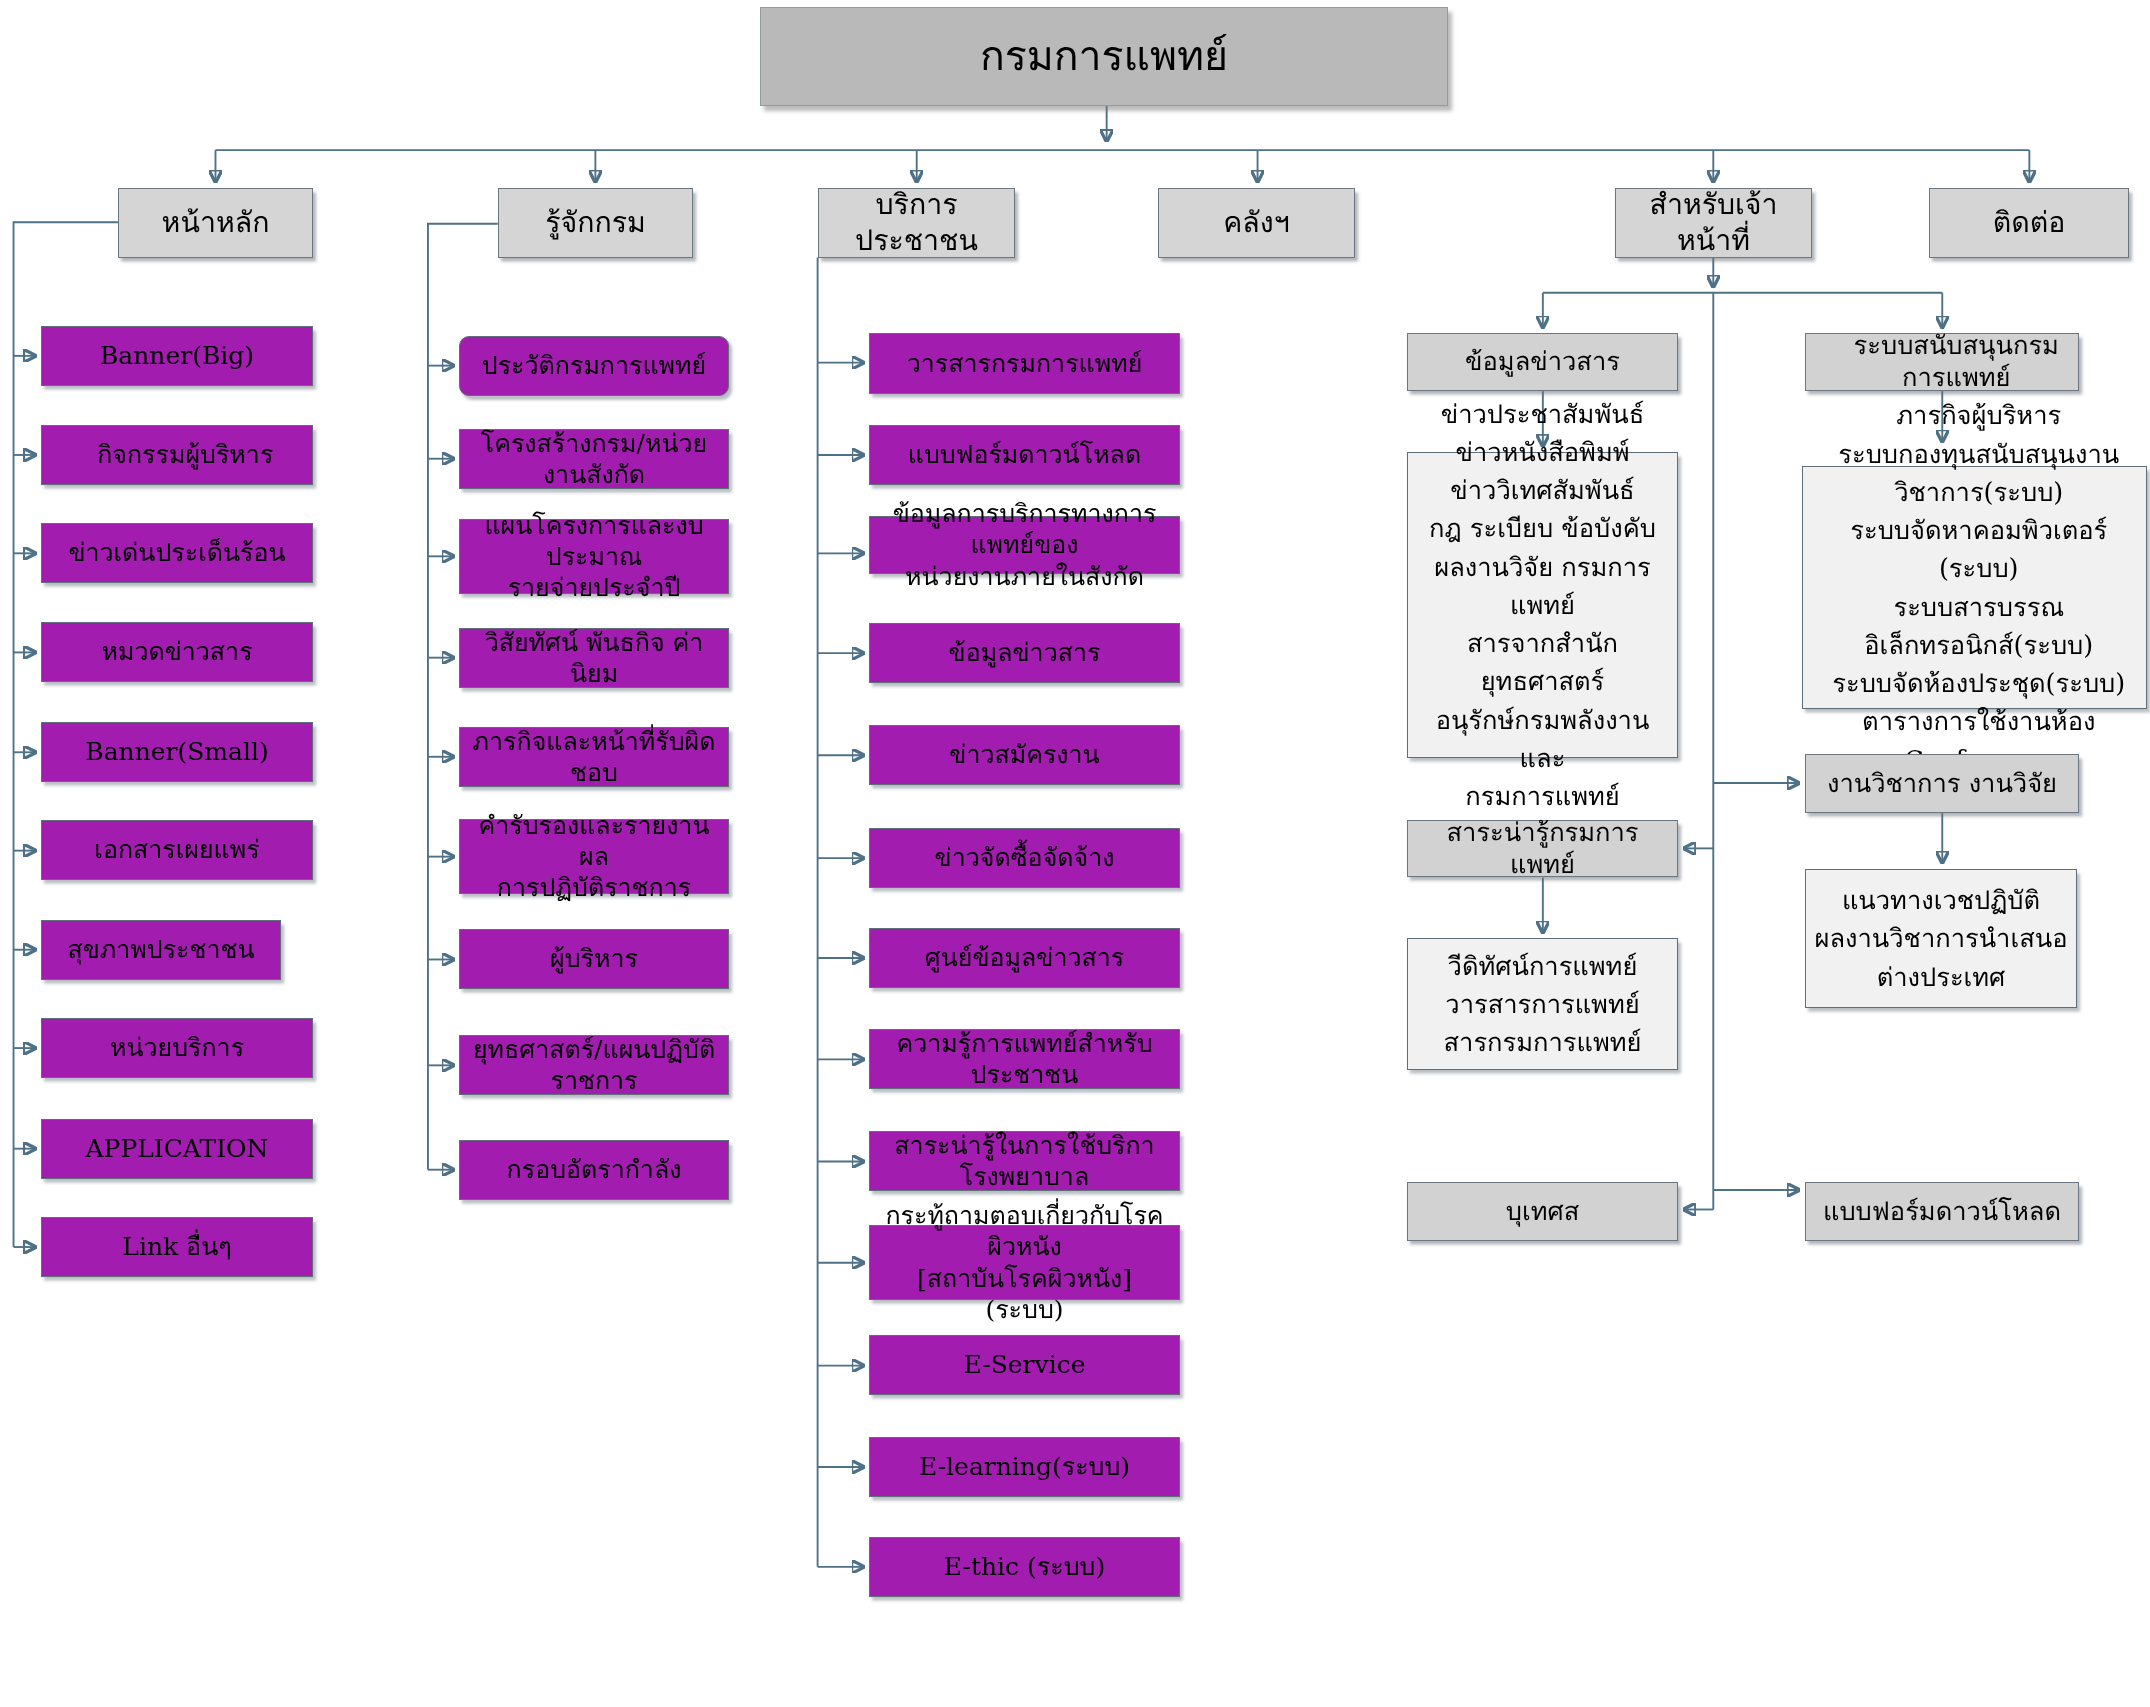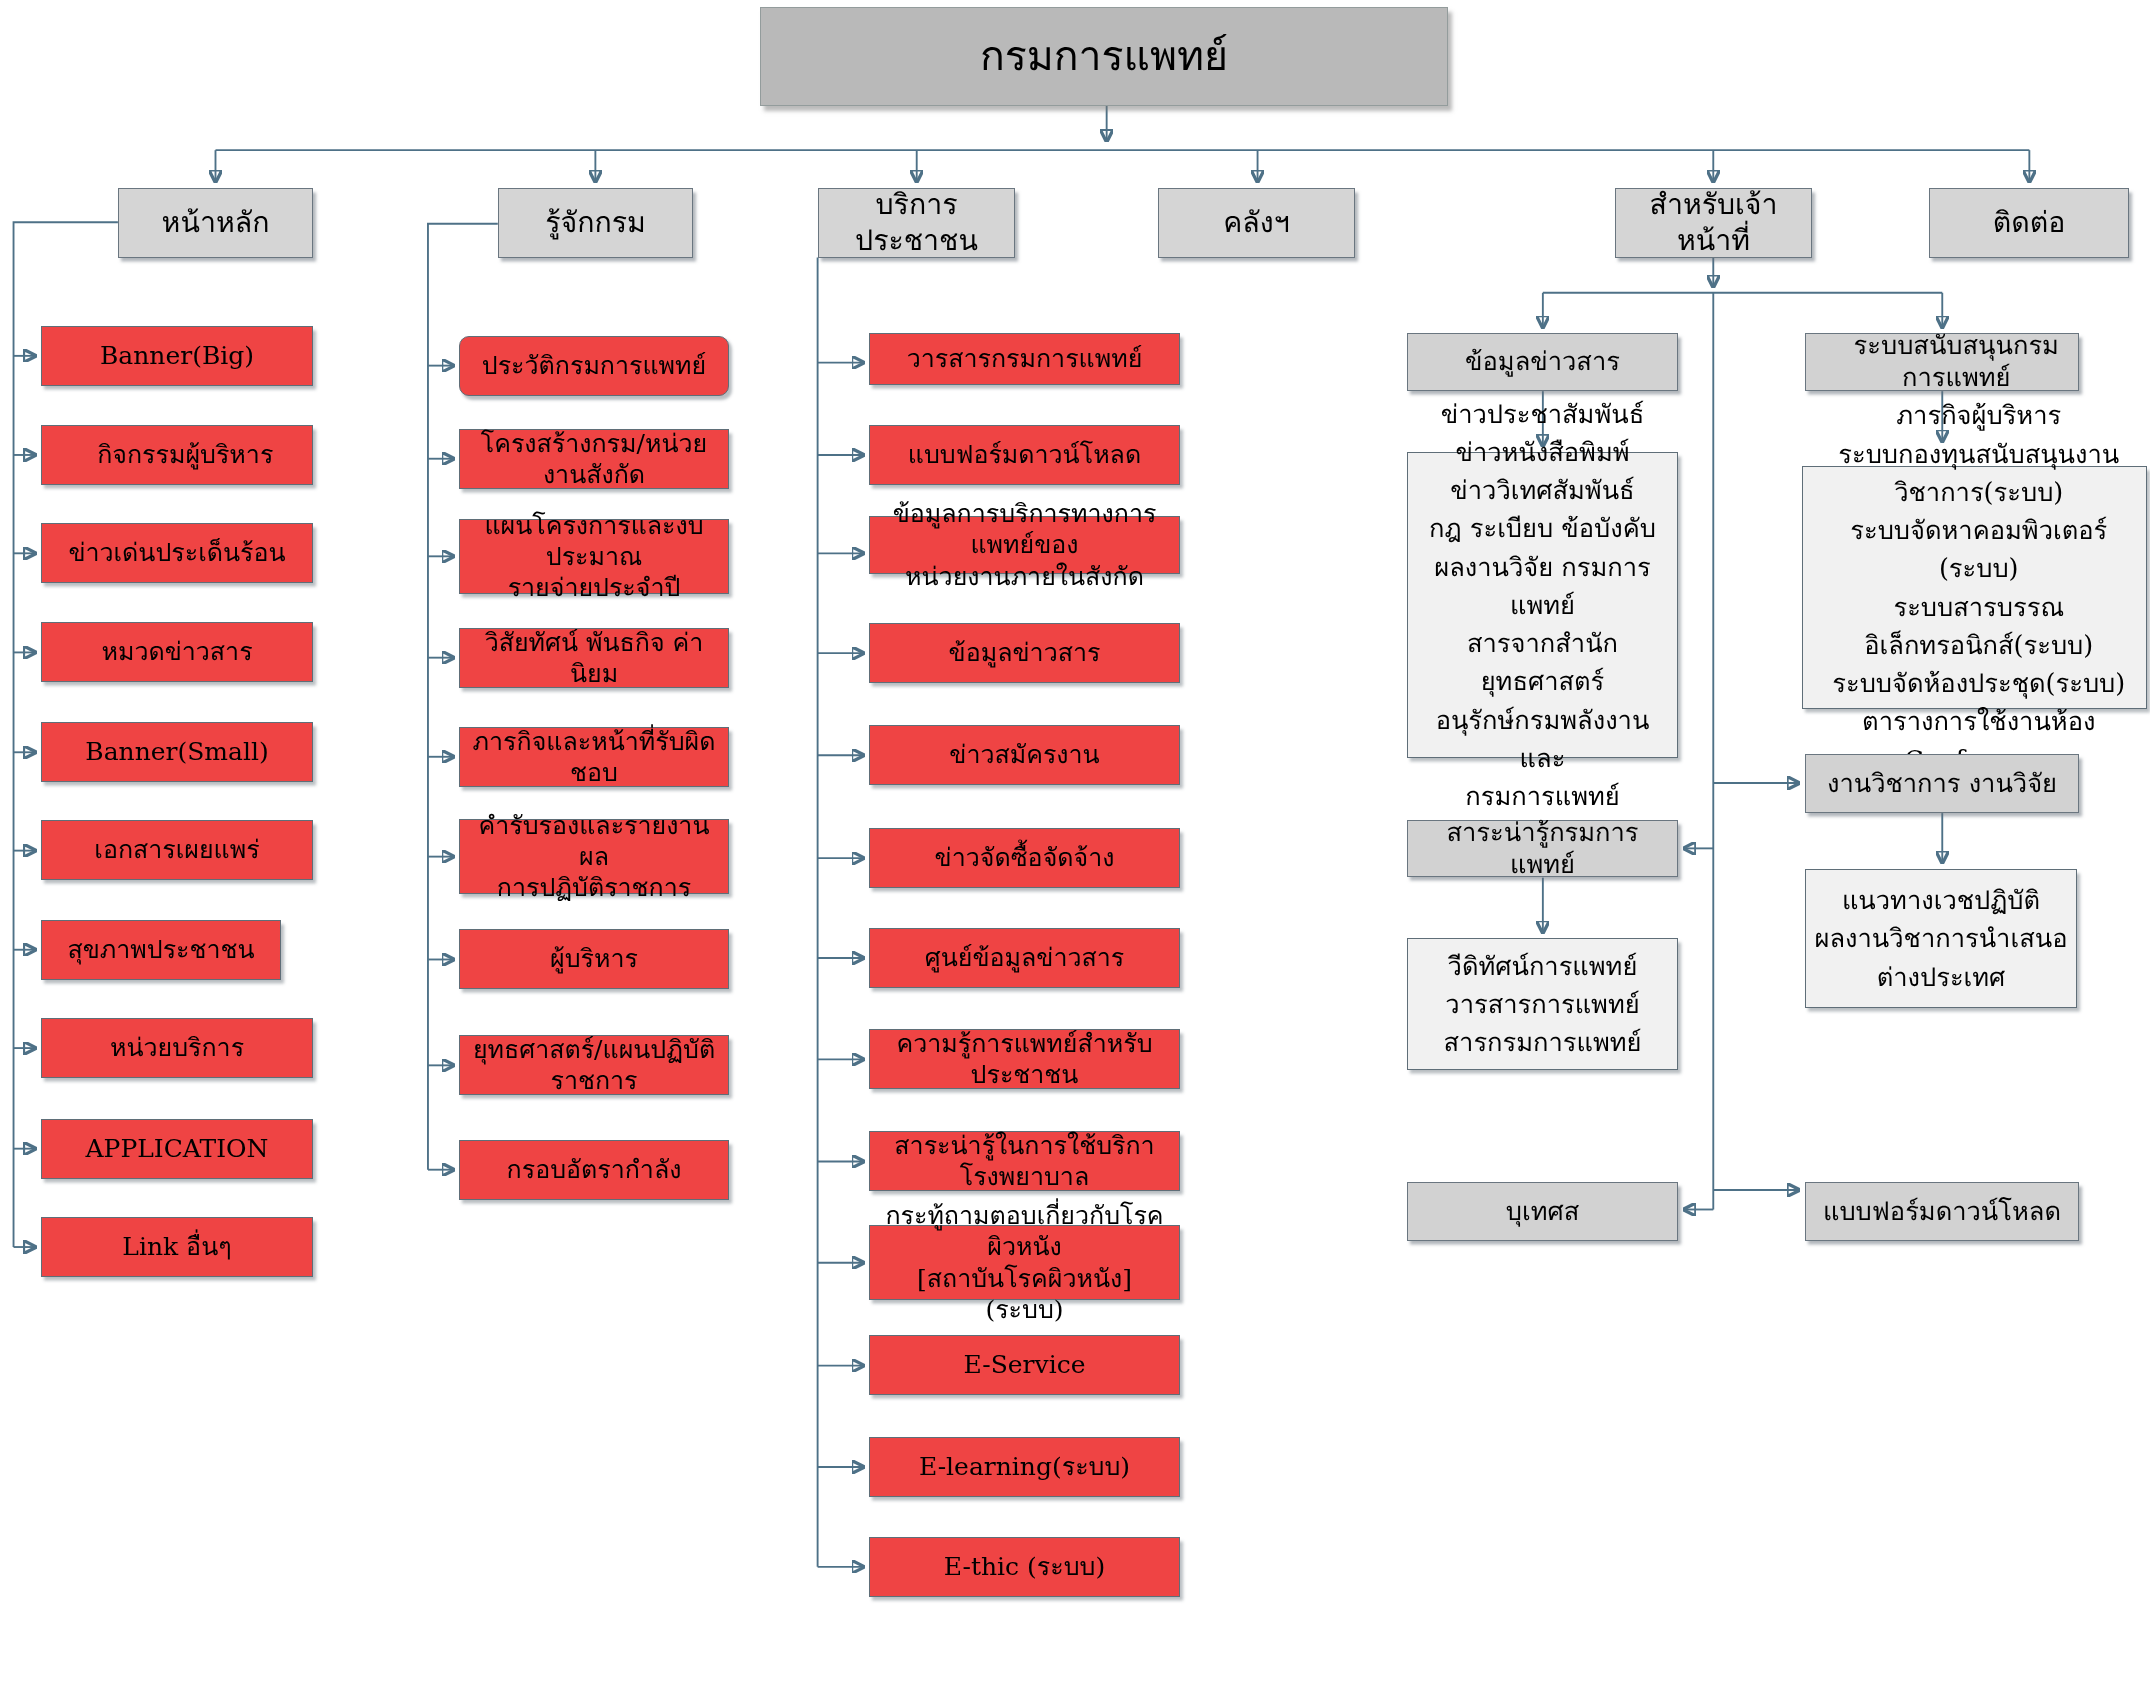--- a/index.html
+++ b/index.html
@@ -17,21 +17,21 @@
     box-sizing:border-box;
     display:flex;
     align-items:center;
     justify-content:center;
     text-align:center;
     white-space:pre-line;
     line-height:1.25;
     padding:3px 7.5px;
   }
   .light{
-    background:#ef4444;
+    background:#a21caf;
     border:1.5px solid #5f6e78;
     box-shadow:3px 3.8px 3px rgba(100,110,120,.45);
     font-size:25px;
   }
   .gray{
     background:#d5d5d5;
     border:1.5px solid #6a7680;
     box-shadow:3px 3.8px 3px rgba(100,110,120,.5);
     font-size:28.5px;
   }
@@ -158,21 +158,21 @@
   <div class="node light" style="left:459px;top:519px;width:270px;height:75px;">แผนโครงการและงบประมาณ
 รายจ่ายประจำปี</div>
   <div class="node light" style="left:459px;top:628px;width:270px;height:60px;">วิสัยทัศน์ พันธกิจ ค่านิยม</div>
   <div class="node light" style="left:459px;top:727px;width:270px;height:60px;">ภารกิจและหน้าที่รับผิดชอบ</div>
   <div class="node light" style="left:459px;top:819px;width:270px;height:75px;">คำรับรองและรายงานผล
 การปฏิบัติราชการ</div>
   <div class="node light" style="left:459px;top:929px;width:270px;height:60px;">ผู้บริหาร</div>
   <div class="node light" style="left:459px;top:1035px;width:270px;height:60px;">ยุทธศาสตร์/แผนปฏิบัติราชการ</div>
   <div class="node light" style="left:459px;top:1140px;width:270px;height:60px;">กรอบอัตรากำลัง</div>
 
-  <div class="node light" style="left:869px;top:333px;width:311px;height:52px;">วารสารกรมการแพทย์</div>
+  <div class="node light" style="left:869px;top:333px;width:311px;height:61px;">วารสารกรมการแพทย์</div>
   <div class="node light" style="left:869px;top:425px;width:311px;height:60px;">แบบฟอร์มดาวน์โหลด</div>
   <div class="node light" style="left:869px;top:516px;width:311px;height:58px;">ข้อมูลการบริการทางการแพทย์ของ
 หน่วยงานภายในสังกัด</div>
   <div class="node light" style="left:869px;top:623px;width:311px;height:60px;">ข้อมูลข่าวสาร</div>
   <div class="node light" style="left:869px;top:725px;width:311px;height:60px;">ข่าวสมัครงาน</div>
   <div class="node light" style="left:869px;top:828px;width:311px;height:60px;">ข่าวจัดซื้อจัดจ้าง</div>
   <div class="node light" style="left:869px;top:928px;width:311px;height:60px;">ศูนย์ข้อมูลข่าวสาร</div>
   <div class="node light" style="left:869px;top:1029px;width:311px;height:60px;">ความรู้การแพทย์สำหรับประชาชน</div>
   <div class="node light" style="left:869px;top:1131px;width:311px;height:60px;">สาระน่ารู้ในการใช้บริกาโรงพยาบาล</div>
   <div class="node light" style="left:869px;top:1225px;width:311px;height:75px;">กระทู้ถามตอบเกี่ยวกับโรคผิวหนัง

